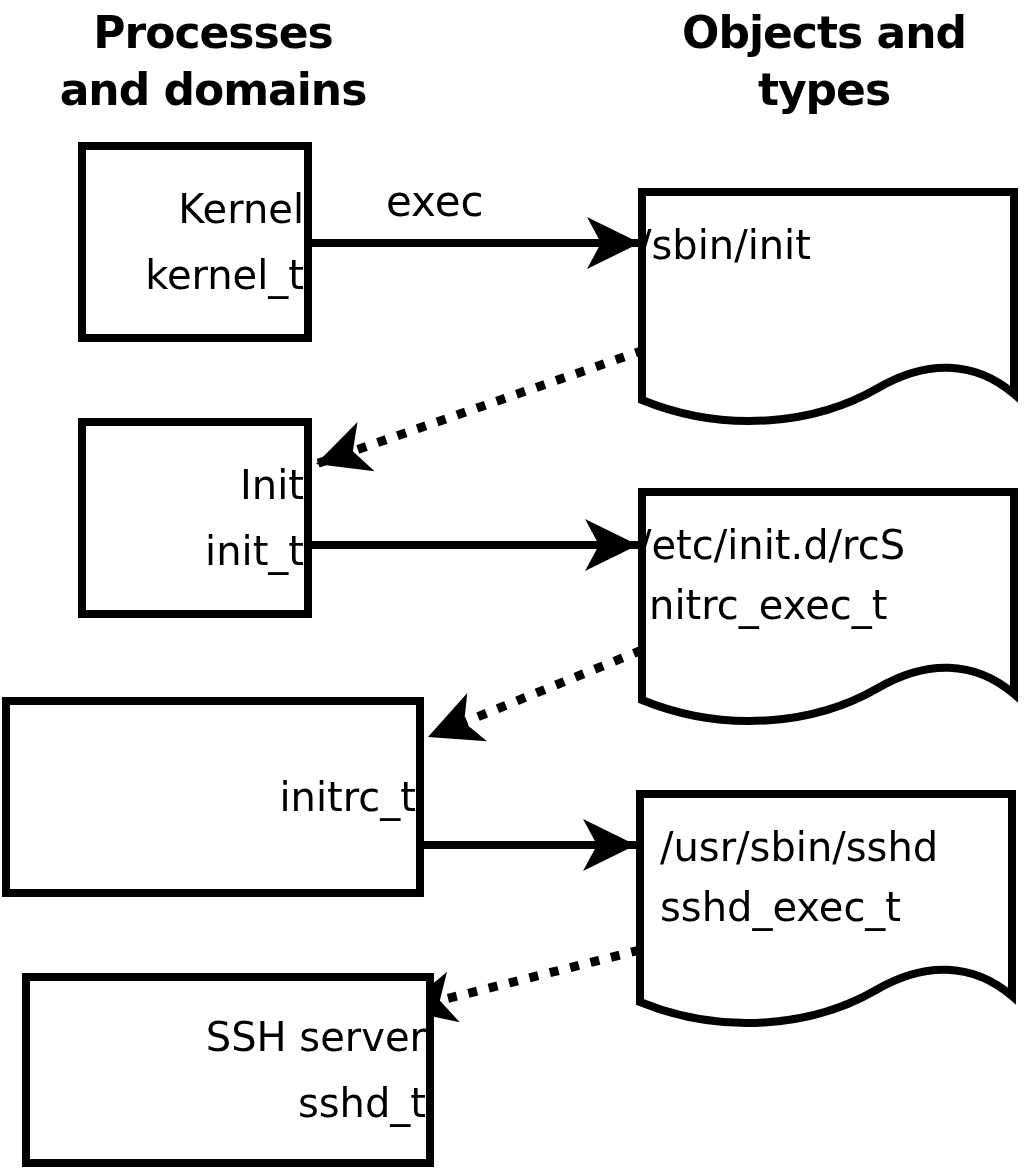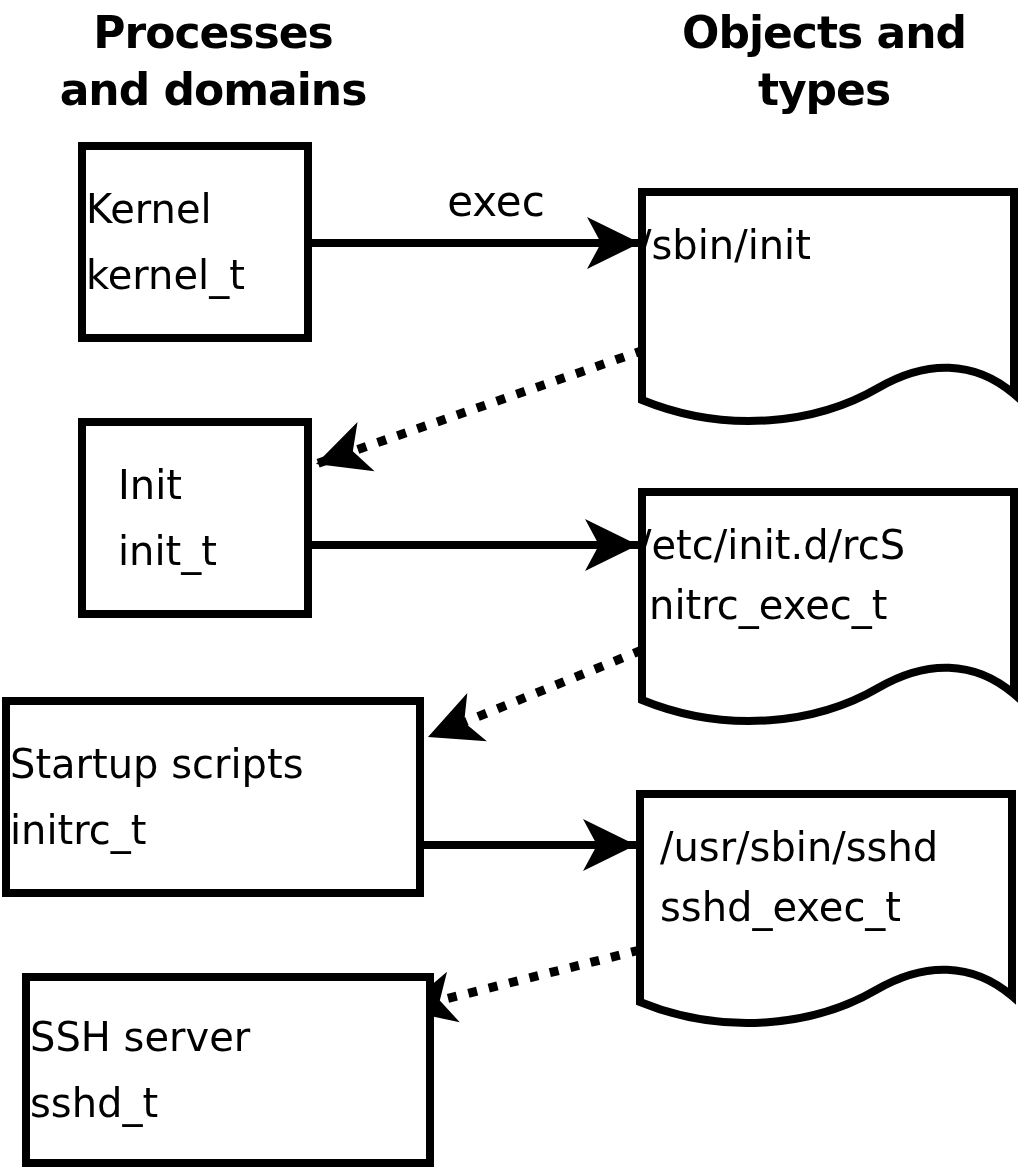--- a/index.html
+++ b/index.html
@@ -35,21 +35,21 @@
     white-space: pre-line;
   }
   .pbox {
     position: absolute;
     z-index: 2;
     box-sizing: border-box;
     border: 8px solid #000000;
     background: #ffffff;
     display: flex;
     flex-direction: column;
-    align-items: flex-start;
+    align-items: flex-end;
     justify-content: center;
     text-align: center;
   }
   .pbox span {
     display: block;
     font-size: 40px;
     line-height: 66px;
     white-space: nowrap;
   }
   .doclabel {
@@ -61,21 +61,20 @@
   .doclabel span {
     display: block;
     font-size: 40px;
     line-height: 60px;
     white-space: nowrap;
   }
   .arrowlabel {
     position: absolute;
     z-index: 3;
     width: 220px;
-    text-align: center;
     font-size: 42px;
     line-height: 44px;
   }
 </style>
 </head>
 <body>
 
 <div id="canvas">
 
   <div class="hdr" style="left:0px; top:4px; width:426px;">Processes
@@ -111,21 +110,20 @@
 
   <div class="pbox" style="left:78px; top:142px; width:234px; height:200px;">
     <span>Kernel</span>
     <span>kernel_t</span>
   </div>
   <div class="pbox" style="left:78px; top:418px; width:234px; height:200px;padding-left:32px;">
     <span>Init</span>
     <span>init_t</span>
   </div>
   <div class="pbox" style="left:2px; top:697px; width:422px; height:200px;">
-    <span>Startup scripts</span>
     <span>initrc_t</span>
   </div>
   <div class="pbox" style="left:22px; top:973px; width:412px; height:194px;">
     <span>SSH server</span>
     <span>sshd_t</span>
   </div>
 
   <div class="doclabel" style="left:638px; top:215px;">
     <span>/sbin/init</span>
   </div>

